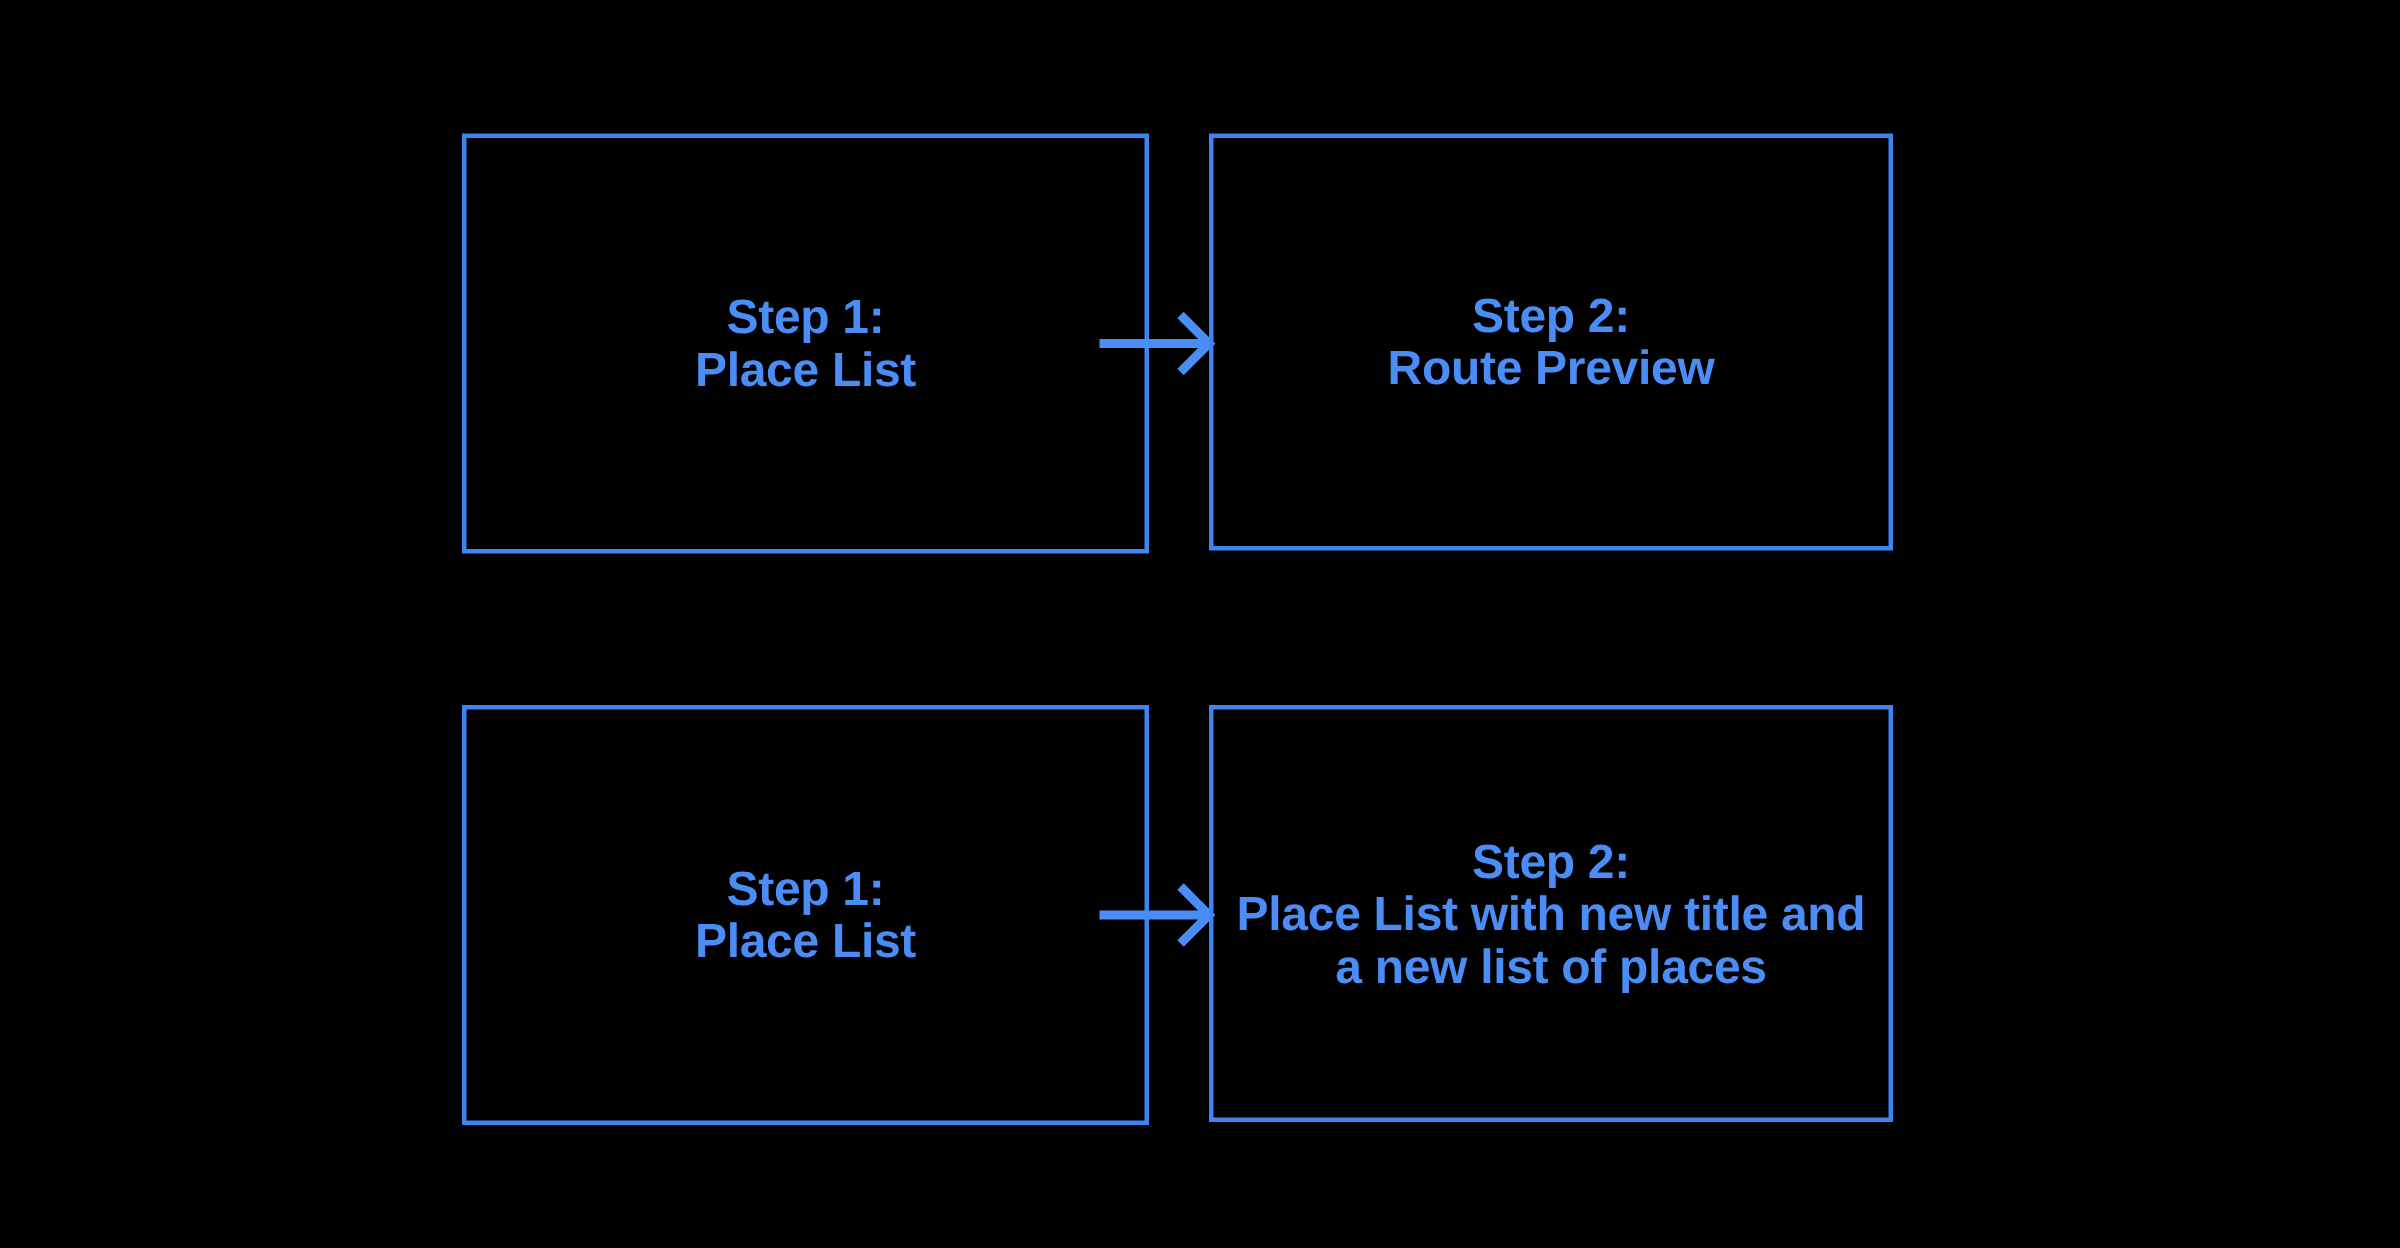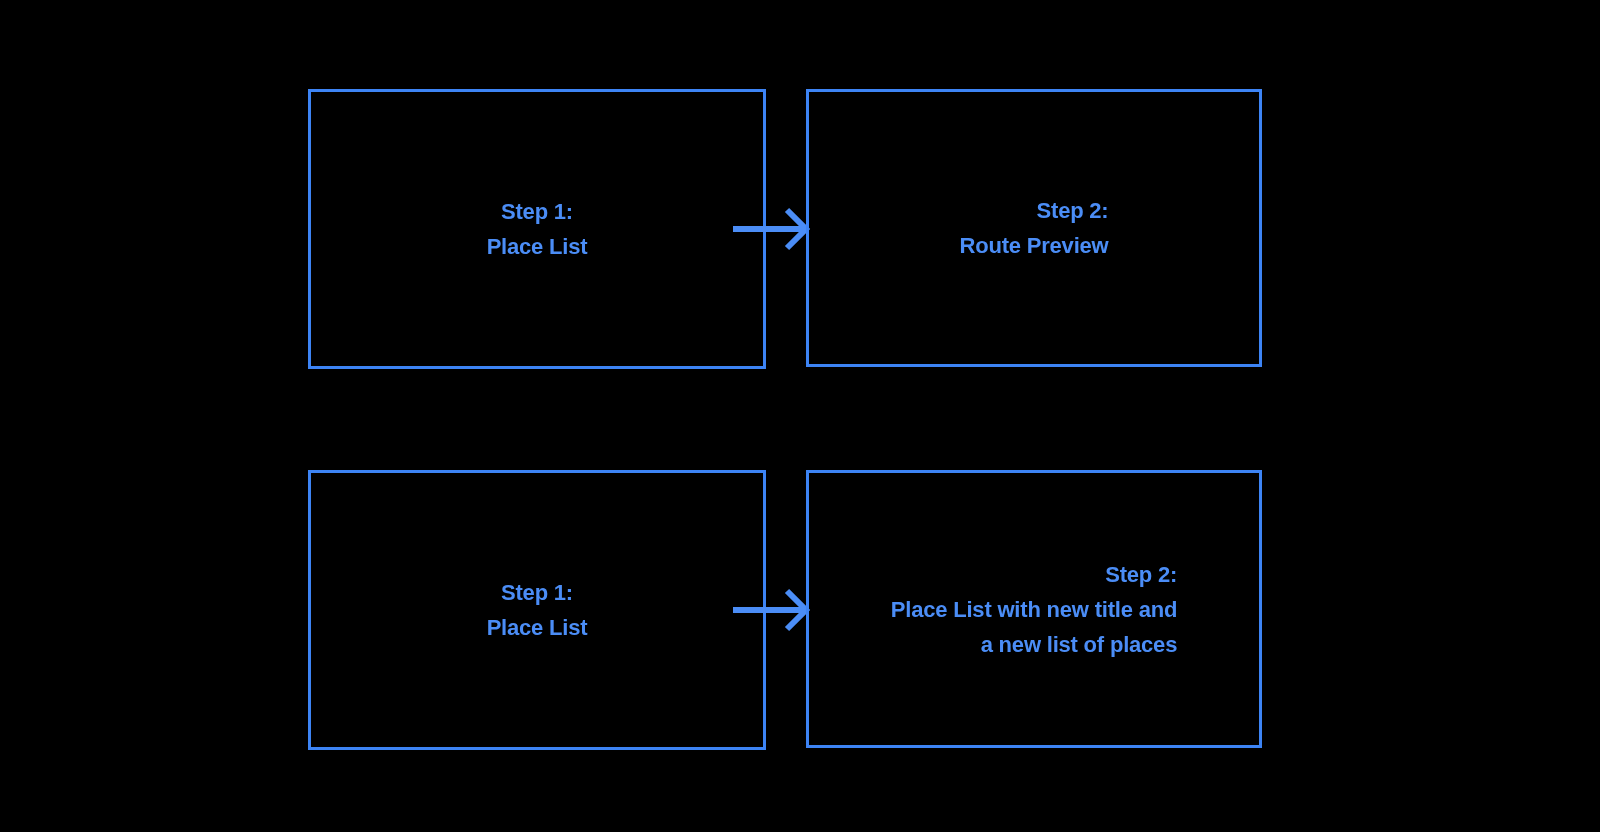--- a/index.html
+++ b/index.html
@@ -47,28 +47,27 @@
     left: 308px;
     top: 0px;
     width: 458px;
     height: 280px;
   }
   .step-box.box-right {
     left: 806px;
     top: 0px;
     width: 456px;
     height: 278px;
-    text-align: right;
   }
 
   .step-label {
     color: #4b8df6;
     font-family: "Liberation Sans", sans-serif;
     font-weight: bold;
-    font-size: 22px;
+    font-size: 32px;
     line-height: 35px;
     letter-spacing: -0.2px;
     white-space: pre-line;
     padding: 0 10px;
     user-select: none;
   }
 
   
   .connector {
     position: absolute;

